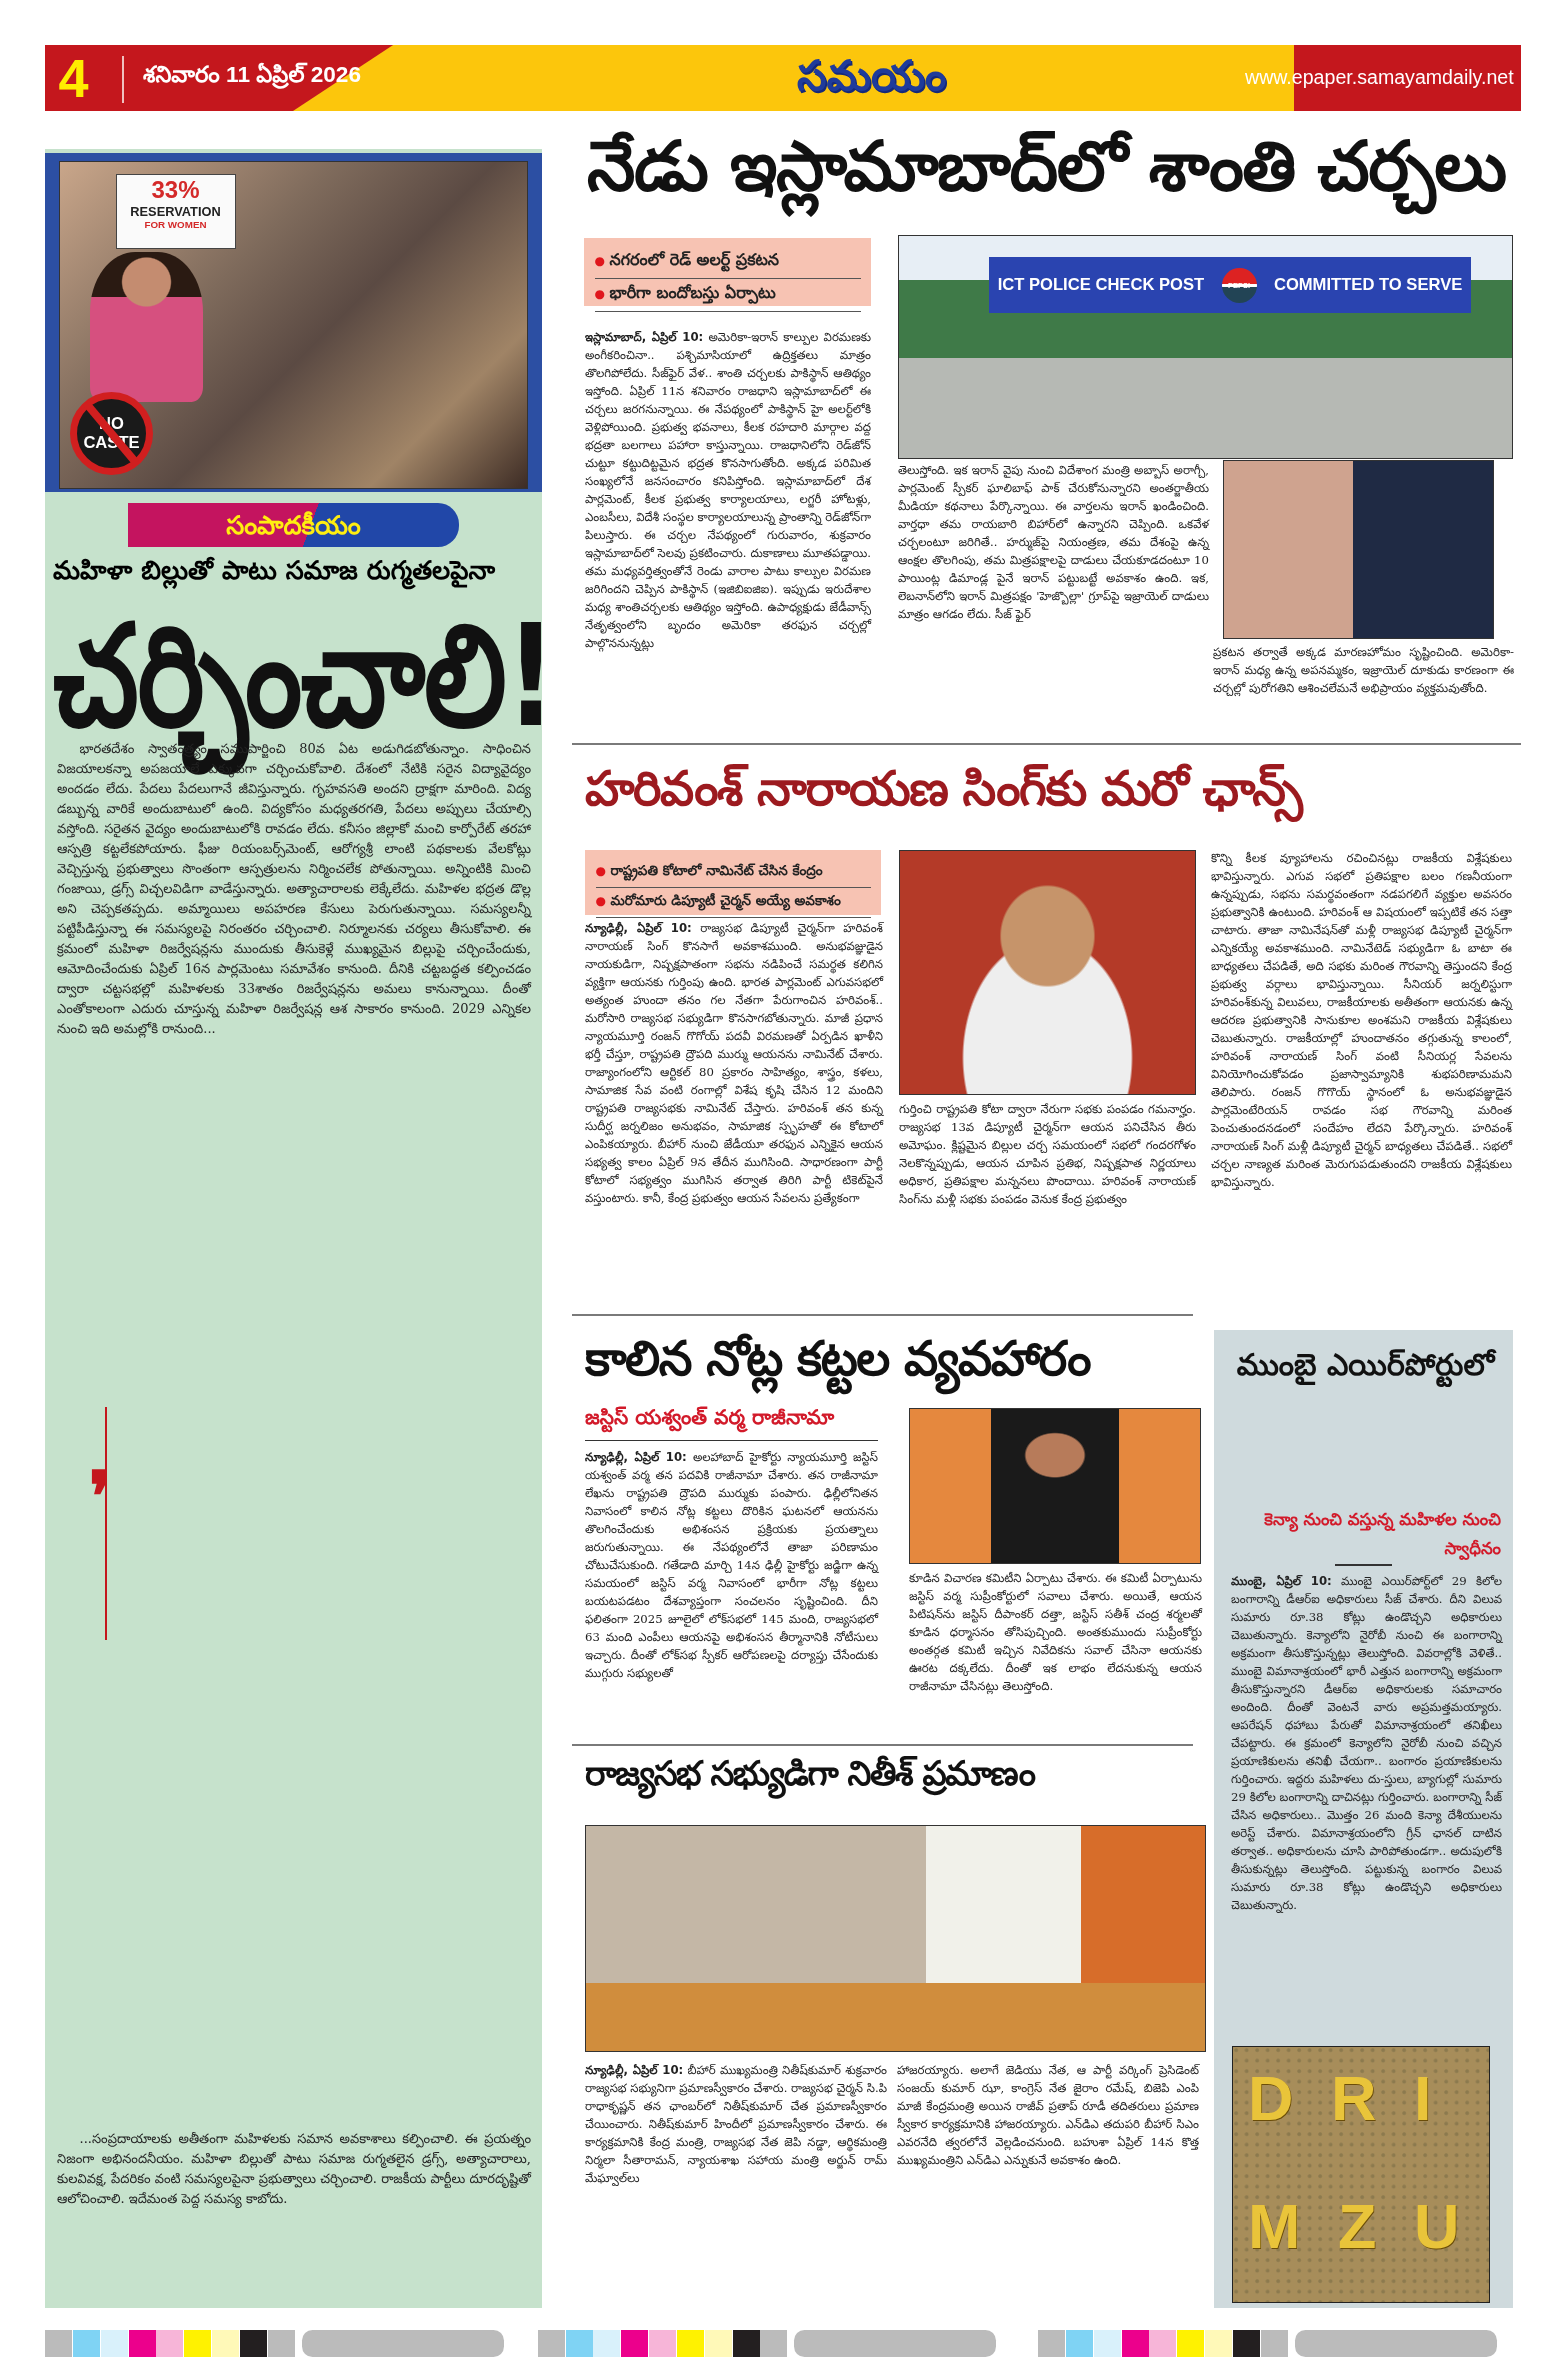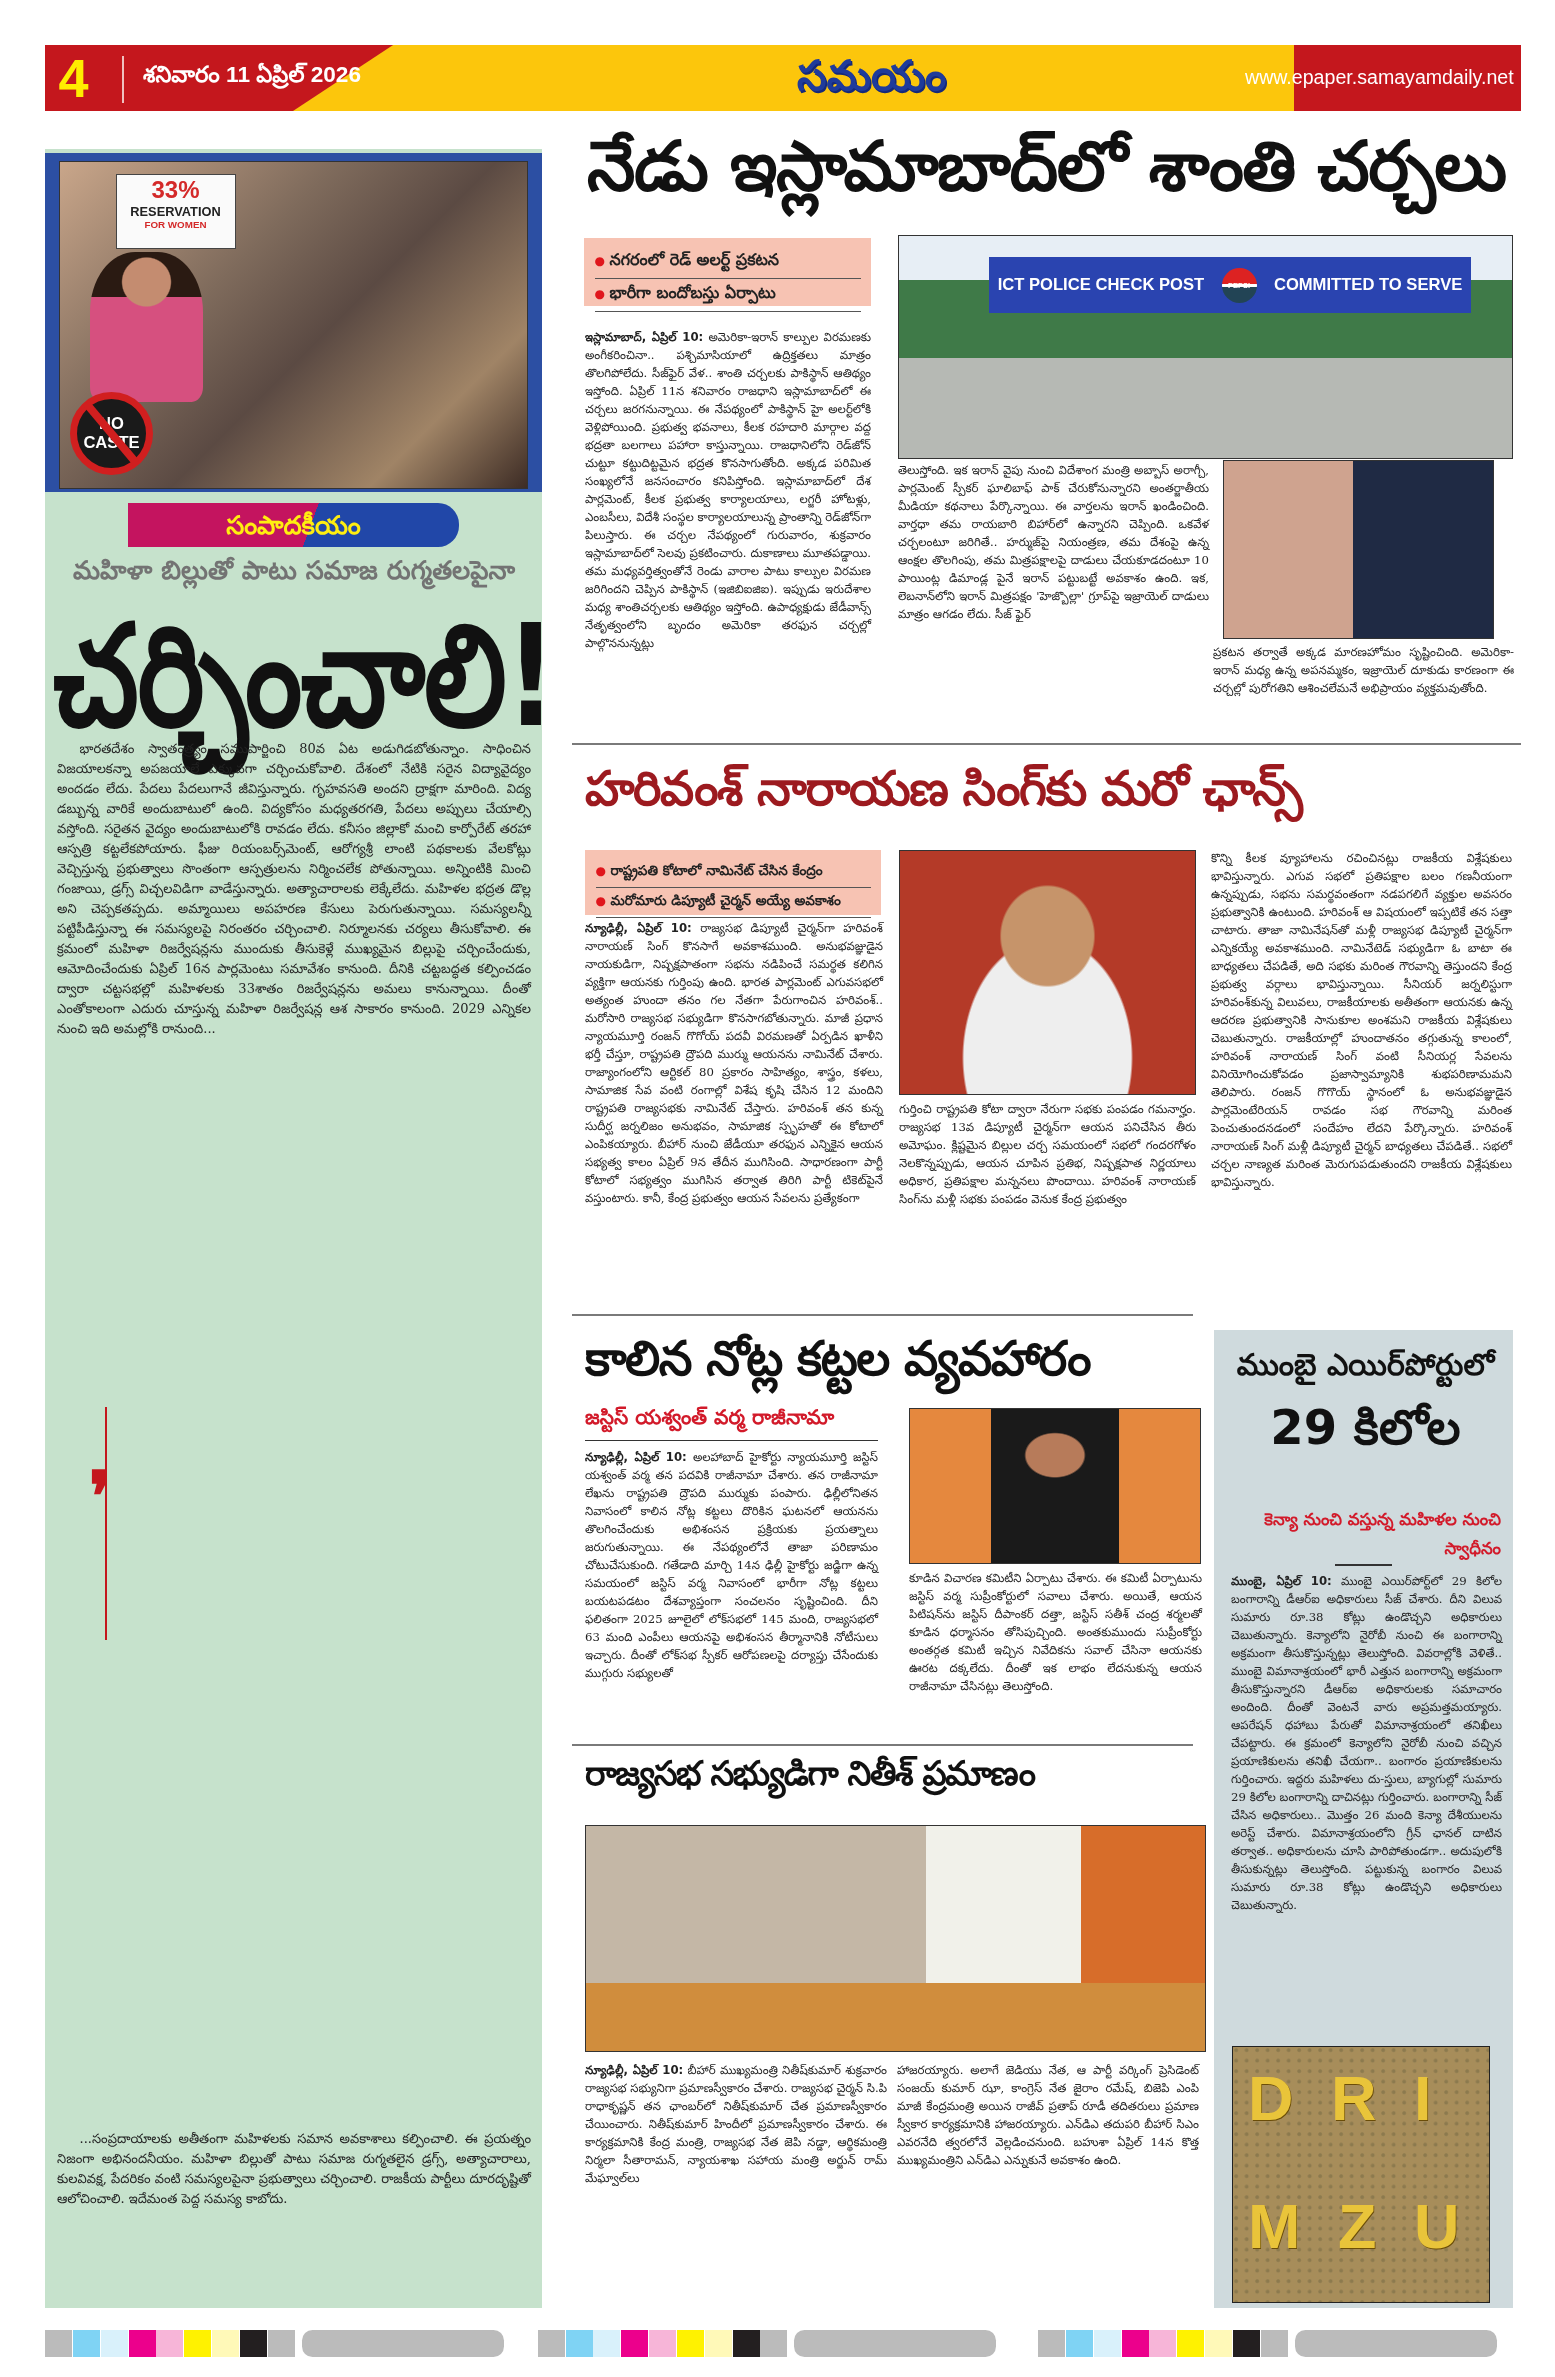--- a/index.html
+++ b/index.html
@@ -19,21 +19,21 @@
 .illus{left:45px;top:153px;width:497px;height:339px;background:#2c4fa3}
 .illus-inner{position:absolute;left:13.5px;top:7.5px;width:469px;height:328px;background:linear-gradient(135deg,#c9a68a 0%,#7f6b5c 35%,#5b4a43 55%,#a08466 80%,#3d2c25 100%);border:1.5px solid #333;overflow:hidden}
 .sign{position:absolute;left:56px;top:12px;width:120px;height:75px;background:#fafafa;border:1.5px solid #444;text-align:center}
 .sign .p{font:bold 24px "Liberation Sans",sans-serif;color:#d42a2a;line-height:29px}
 .sign .r{font:bold 12.8px "Liberation Sans",sans-serif;color:#222}
 .sign .w{font:bold 9.8px "Liberation Sans",sans-serif;color:#d42a2a}
 .nocaste{position:absolute;left:10.5px;top:230px;width:83px;height:83px;border-radius:50%;border:7.5px solid #d11f1f;background:#1a1a1a;color:#fff;text-align:center;font:bold 16.6px "Liberation Sans",sans-serif;padding-top:15px;line-height:19.6px}
 .nocaste::after{content:"";position:absolute;left:30px;top:-4.5px;width:7.5px;height:78px;background:#d11f1f;transform:rotate(-40deg)}
 .woman{position:absolute;left:30px;top:90px;width:113px;height:150px;background:radial-gradient(circle at 50% 20%,#c48c70 0 18%,transparent 19%),linear-gradient(#2a1a12 0 30%,#d6507f 30% 100%);border-radius:40% 40% 10% 10%}
 .edbanner{left:128px;top:503px;width:331px;height:44px;border-radius:0 21px 21px 0;background:linear-gradient(110deg,#c4145f 0 55%,#2147a8 55% 100%);text-align:center;font:bold 25.6px "DejaVu Sans",sans-serif;color:#ffee10;line-height:44px}
-.edsub{left:53px;top:555px;width:482px;text-align:center;font:bold 25.6px "DejaVu Sans",sans-serif;color:#737373}
+.edsub{left:53px;top:555px;width:482px;text-align:left;font:bold 25.6px "DejaVu Sans",sans-serif;color:#000000}
 .edhead{left:53px;top:594px;width:482px;text-align:center;font:bold 113px "DejaVu Sans",sans-serif;color:#111;letter-spacing:-4.5px;transform:scaleY(1.25);transform-origin:top}
 .edtext{left:57px;top:739px;width:474px;font:13px "DejaVu Serif",serif;line-height:20px;text-align:justify;color:#222}
 .edtext p{text-indent:22.6px}
 .quote{left:89px;top:1456px;font:bold 68px "DejaVu Serif",serif;color:#c4171d}
 .vline{left:105px;top:1407px;width:1.5px;height:233px;background:#c4171d}
 
 .headline{font-family:"DejaVu Sans",sans-serif;font-weight:bold;letter-spacing:-1.5px;white-space:nowrap}
 .hl-box{background:#f7c3b3;padding:7.5px 10.5px}
 .hl-box div{font:bold 16px "DejaVu Sans",sans-serif;border-bottom:1.1px solid #555;padding:4.5px 0 4.5px 0;color:#222}
 .hl-box div::before{content:"●";color:#e0161c;margin-right:4.5px;font-size:12px}
@@ -167,21 +167,20 @@
   <b>న్యూఢిల్లీ, ఏప్రిల్ 10:</b>
   <span>అలహాబాద్ హైకోర్టు న్యాయమూర్తి జస్టిస్ యశ్వంత్ వర్మ తన పదవికి రాజీనామా చేశారు. తన రాజీనామా లేఖను రాష్ట్రపతి ద్రౌపది ముర్ముకు పంపారు. ఢిల్లీలోనితన నివాసంలో కాలిన నోట్ల కట్టలు దొరికిన ఘటనలో ఆయనను తొలగించేందుకు అభిశంసన ప్రక్రియకు ప్రయత్నాలు జరుగుతున్నాయి. ఈ నేపథ్యంలోనే తాజా పరిణామం చోటుచేసుకుంది. గతేడాది మార్చి 14న ఢిల్లీ హైకోర్టు జడ్జిగా ఉన్న సమయంలో జస్టిస్ వర్మ నివాసంలో భారీగా నోట్ల కట్టలు బయటపడటం దేశవ్యాప్తంగా సంచలనం సృష్టించింది. దీని ఫలితంగా 2025 జూలైలో లోక్‌సభలో 145 మంది, రాజ్యసభలో 63 మంది ఎంపీలు ఆయనపై అభిశంసన తీర్మానానికి నోటీసులు ఇచ్చారు. దీంతో లోక్‌సభ స్పీకర్ ఆరోపణలపై దర్యాప్తు చేసేందుకు ముగ్గురు సభ్యులతో</span>
 </div>
 <div class="abs judge img"></div>
 <div class="abs s3t2 txt">కూడిన విచారణ కమిటీని ఏర్పాటు చేశారు. ఈ కమిటీ ఏర్పాటును జస్టిస్ వర్మ సుప్రీంకోర్టులో సవాలు చేశారు. అయితే, ఆయన పిటిషన్‌ను జస్టిస్ దీపాంకర్ దత్తా, జస్టిస్ సతీశ్ చంద్ర శర్మలతో కూడిన ధర్మాసనం తోసిపుచ్చింది. అంతకుముందు సుప్రీంకోర్టు అంతర్గత కమిటీ ఇచ్చిన నివేదికను సవాల్ చేసినా ఆయనకు ఊరట దక్కలేదు. దీంతో ఇక లాభం లేదనుకున్న ఆయన రాజీనామా చేసినట్లు తెలుస్తోంది.</div>
 <div class="abs hr hr3"></div>
 
 <div class="abs mumbai"></div>
 <div class="abs m-h1">ముంబై ఎయిర్‌పోర్టులో</div>
 <div class="abs m-h2">
-  <div>29 కిలోల</div>
 </div>
 <div class="abs m-sub">కెన్యా నుంచి వస్తున్న మహిళల నుంచి స్వాధీనం</div>
 <div class="abs m-rule"></div>
 <div class="abs m-text txt">
   <b>ముంబై, ఏప్రిల్ 10:</b>
   <span>ముంబై ఎయిర్‌పోర్ట్‌లో 29 కిలోల బంగారాన్ని డీఆర్ఐ అధికారులు సీజ్ చేశారు. దీని విలువ సుమారు రూ.38 కోట్లు ఉండొచ్చని అధికారులు చెబుతున్నారు. కెన్యాలోని నైరోబీ నుంచి ఈ బంగారాన్ని అక్రమంగా తీసుకొస్తున్నట్లు తెలుస్తోంది. వివరాల్లోకి వెళితే.. ముంబై విమానాశ్రయంలో భారీ ఎత్తున బంగారాన్ని అక్రమంగా తీసుకొస్తున్నారని డీఆర్ఐ అధికారులకు సమాచారం అందింది. దీంతో వెంటనే వారు అప్రమత్తమయ్యారు. ఆపరేషన్ ధహాబు పేరుతో విమానాశ్రయంలో తనిఖీలు చేపట్టారు. ఈ క్రమంలో కెన్యాలోని నైరోబీ నుంచి వచ్చిన ప్రయాణికులను తనిఖీ చేయగా.. బంగారం ప్రయాణికులను గుర్తించారు. ఇద్దరు మహిళలు దు-స్తులు, బ్యాగుల్లో సుమారు 29 కిలోల బంగారాన్ని దాచినట్లు గుర్తించారు. బంగారాన్ని సీజ్ చేసిన అధికారులు.. మొత్తం 26 మంది కెన్యా దేశీయులను అరెస్ట్ చేశారు. విమానాశ్రయంలోని గ్రీన్ ఛానల్ దాటిన తర్వాత.. అధికారులను చూసి పారిపోతుండగా.. అదుపులోకి తీసుకున్నట్లు తెలుస్తోంది. పట్టుకున్న బంగారం విలువ సుమారు రూ.38 కోట్లు ఉండొచ్చని అధికారులు చెబుతున్నారు.</span>
 </div>
 <div class="abs gold img">
   <span style="left:15px;top:15px">D</span>
   <span style="left:98px;top:15px">R</span>

